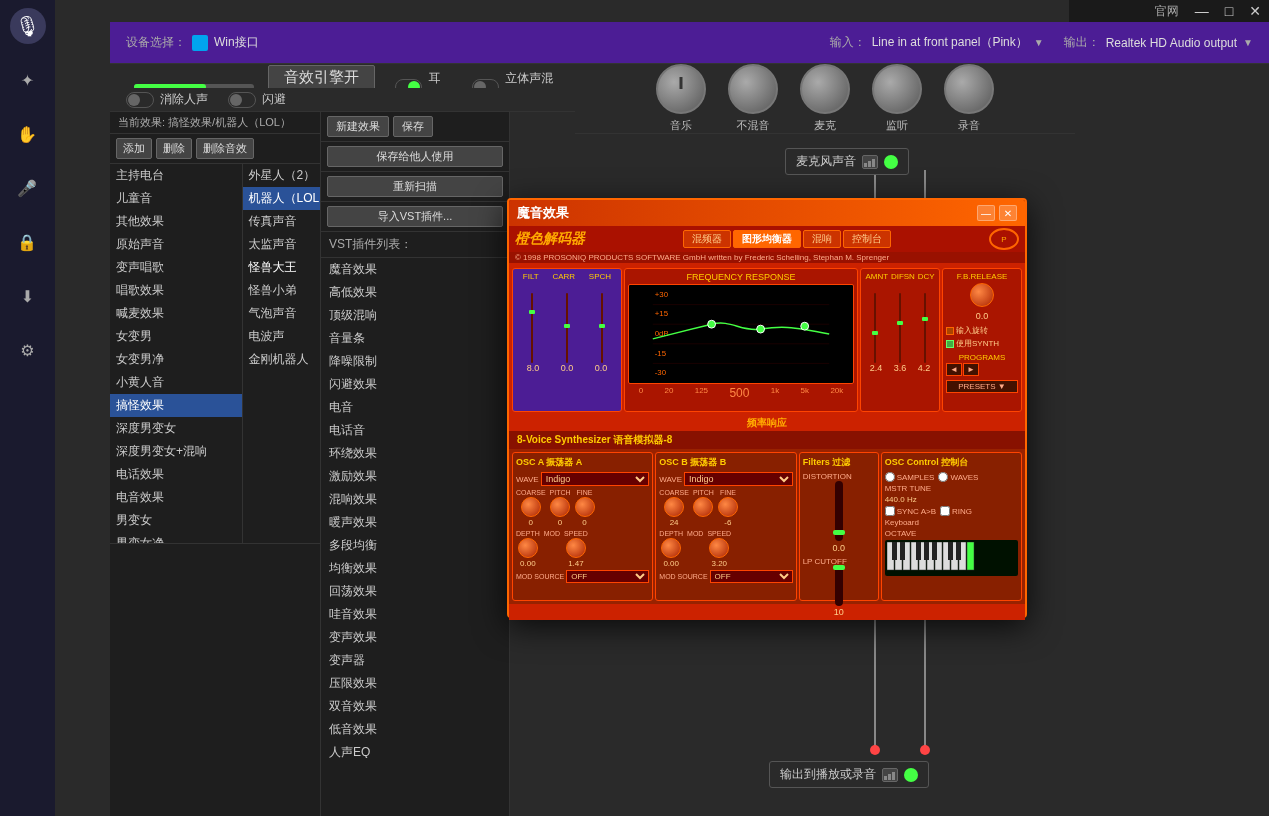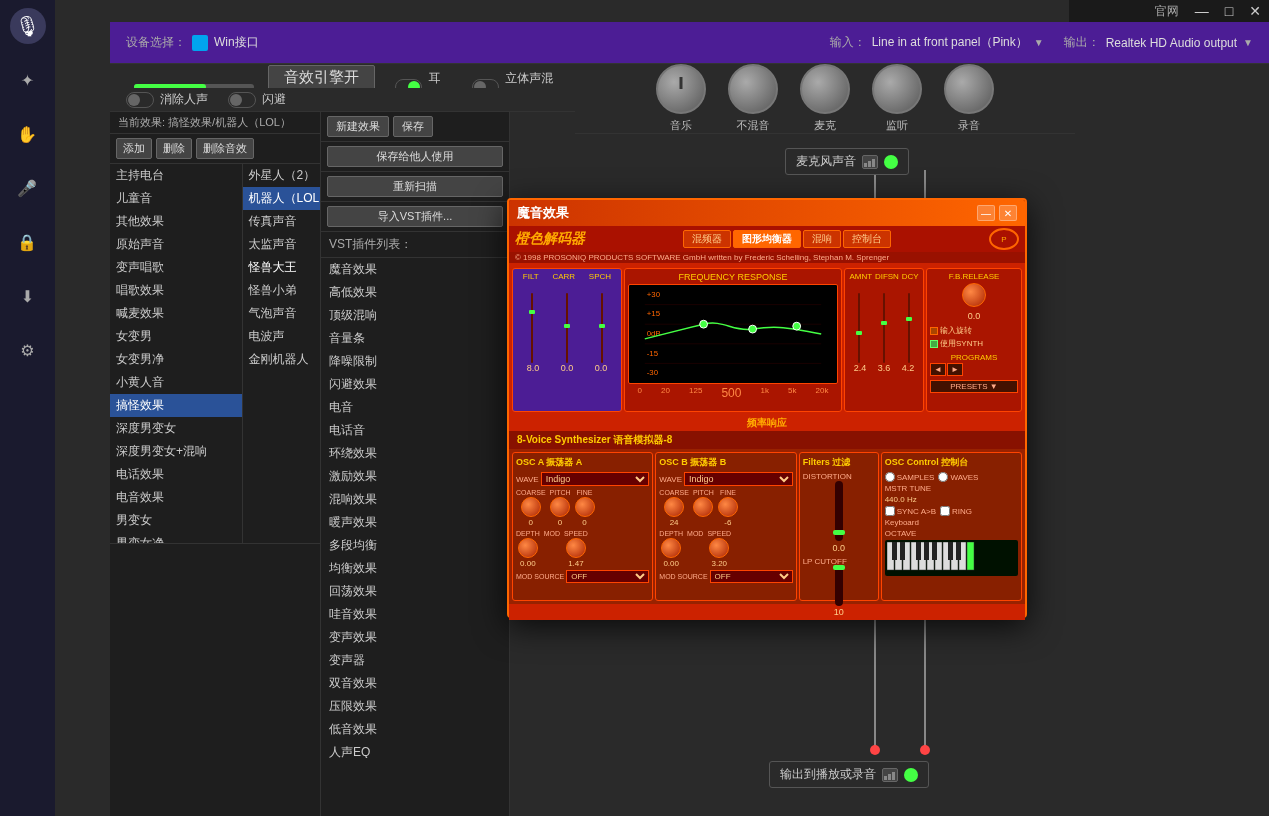--- a/index.html
+++ b/index.html
@@ -237,22 +237,22 @@
         <div style="padding: 3px 8px; font-size: 12px; color: rgb(204, 204, 204); cursor: pointer;">环绕效果</div>
         <div style="padding: 3px 8px; font-size: 12px; color: rgb(204, 204, 204); cursor: pointer;">激励效果</div>
         <div style="padding: 3px 8px; font-size: 12px; color: rgb(204, 204, 204); cursor: pointer;">混响效果</div>
         <div style="padding: 3px 8px; font-size: 12px; color: rgb(204, 204, 204); cursor: pointer;">暖声效果</div>
         <div style="padding: 3px 8px; font-size: 12px; color: rgb(204, 204, 204); cursor: pointer;">多段均衡</div>
         <div style="padding: 3px 8px; font-size: 12px; color: rgb(204, 204, 204); cursor: pointer;">均衡效果</div>
         <div style="padding: 3px 8px; font-size: 12px; color: rgb(204, 204, 204); cursor: pointer;">回荡效果</div>
         <div style="padding: 3px 8px; font-size: 12px; color: rgb(204, 204, 204); cursor: pointer;">哇音效果</div>
         <div style="padding: 3px 8px; font-size: 12px; color: rgb(204, 204, 204); cursor: pointer;">变声效果</div>
         <div style="padding: 3px 8px; font-size: 12px; color: rgb(204, 204, 204); cursor: pointer;">变声器</div>
+        <div style="padding: 3px 8px; font-size: 12px; color: rgb(204, 204, 204); cursor: pointer;">压限效果</div>
         <div style="padding: 3px 8px; font-size: 12px; color: rgb(204, 204, 204); cursor: pointer;">双音效果</div>
-        <div style="padding: 3px 8px; font-size: 12px; color: rgb(204, 204, 204); cursor: pointer;">压限效果</div>
         <div style="padding: 3px 8px; font-size: 12px; color: rgb(204, 204, 204); cursor: pointer;">低音效果</div>
         <div style="padding: 3px 8px; font-size: 12px; color: rgb(204, 204, 204); cursor: pointer;">人声EQ</div>
       </div>
   </div>
 
   <div id="mic-indicator" style="position:absolute;top:148px;right:360px;z-index:50;">
     <div class="indicator-box" style="background:#2a2a2a;border:1px solid #555;padding:4px 10px;border-radius:3px;display:flex;align-items:center;gap:6px;font-size:12px;color:#ccc;">
       <span>麦克风声音</span>
       <div style="width:16px;height:14px;background:#444;border:1px solid #666;border-radius:2px;display:flex;align-items:flex-end;gap:1px;padding:1px;">
         <div style="width:3px;height:40%;background:#888;"></div>
@@ -391,21 +391,21 @@
               <div style="position:absolute;bottom:60%;left:-2px;width:6px;height:4px;background:#44ff44;border-radius:1px;"></div>
             </div>
           </div>
           <div style="display:flex;justify-content:space-around;">
             <span style="color:#ffcc88;font-size:9px;">2.4</span>
             <span style="color:#ffcc88;font-size:9px;">3.6</span>
             <span style="color:#ffcc88;font-size:9px;">4.2</span>
           </div>
         </div>
 
-        <div style="width:96px;background:#aa1500;border:1px solid #ff4400;border-radius:3px;padding:3px;">
+        <div style="width:80px;background:#aa1500;border:1px solid #ff4400;border-radius:3px;padding:3px;">
           <div style="color:#ffcc00;font-size:8px;text-align:center;margin-bottom:2px;">F.B.RELEASE</div>
           <div style="display:flex;flex-direction:column;align-items:center;gap:4px;">
             <div style="width:24px;height:24px;border-radius:50%;background:radial-gradient(circle at 35% 35%,#ff8844,#aa2200);border:1px solid #ff6600;cursor:pointer;"></div>
             <span style="color:#ffcc88;font-size:9px;">0.0</span>
           </div>
           <div style="display:flex;align-items:center;gap:2px;margin-top:4px;">
             <div style="width:8px;height:8px;background:#aa4400;border:1px solid #ff6600;"></div>
             <span style="font-size:8px;color:#ffcc88;">输入旋转</span>
           </div>
           <div style="display:flex;align-items:center;gap:2px;margin-top:2px;">

